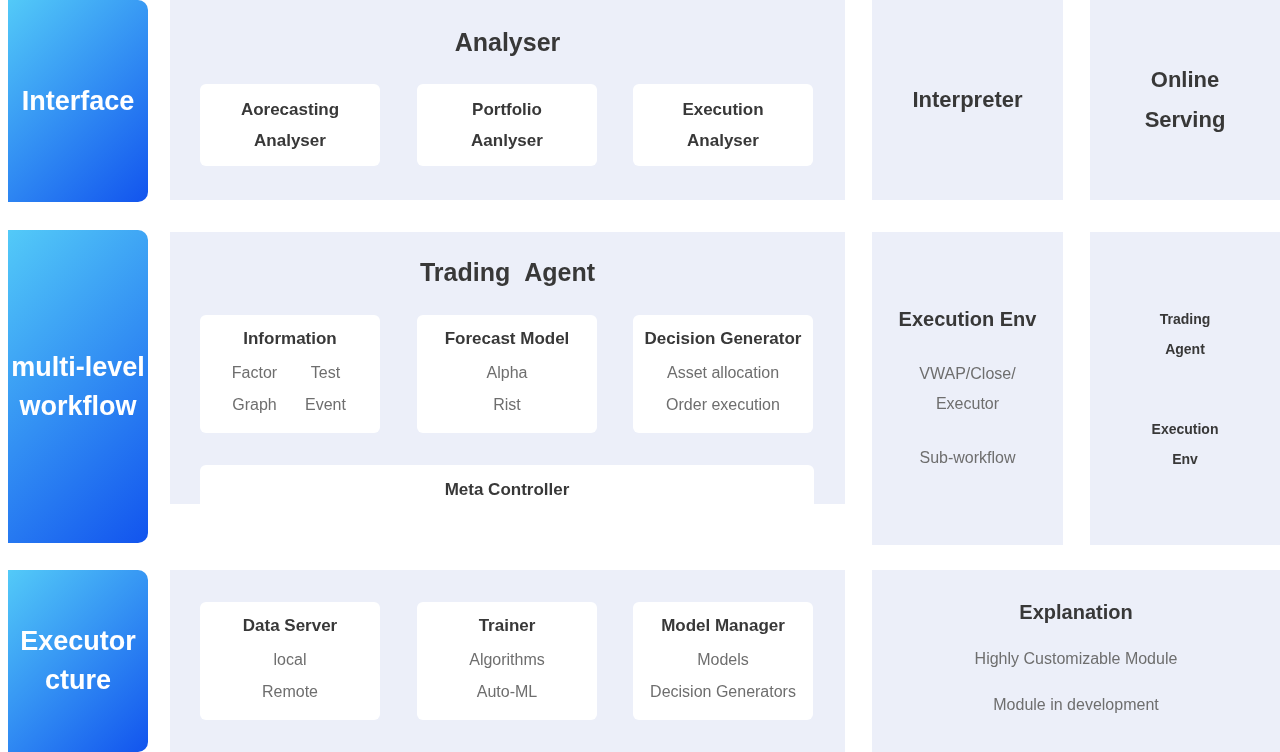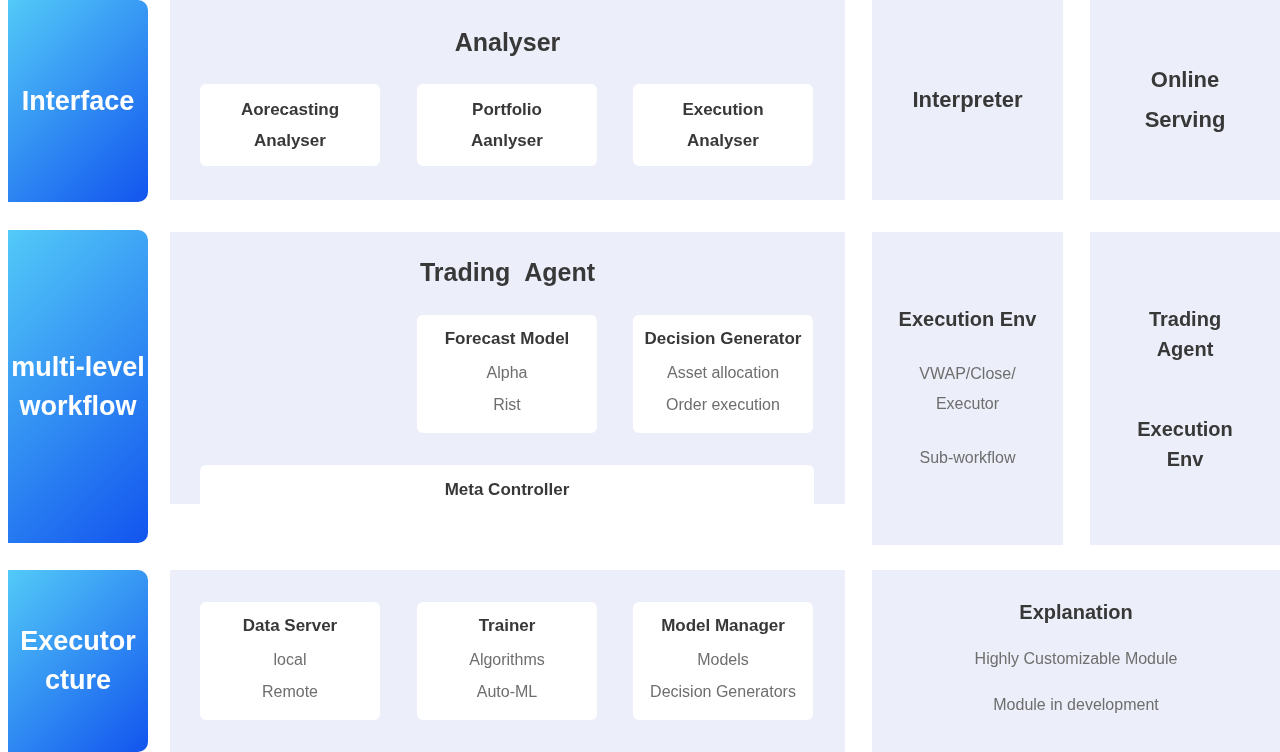--- a/index.html
+++ b/index.html
@@ -52,21 +52,21 @@
 
   .meta-bar{position:absolute;left:30px;top:233px;width:614px;height:50px;background:var(--card-bg);border-radius:6px;
     display:flex;align-items:center;justify-content:center;font-size:17px;font-weight:600;color:var(--dark);}
 
   
   .center-panel{display:flex;flex-direction:column;align-items:center;justify-content:center;text-align:center;}
   .big-lines{font-size:22px;font-weight:600;color:var(--dark);line-height:40px;}
   .mid-title{font-size:20px;font-weight:600;color:var(--dark);line-height:28px;margin-bottom:26px;}
   .mid-item{font-size:16px;color:var(--muted);line-height:30px;}
   .gap24{height:24px;}
-  .group{font-size:20px;font-weight:600;color:var(--dark);line-height:30px;}
+  .group{font-size:14px;font-weight:600;color:var(--dark);line-height:30px;}
   .gap50{height:50px;}
 
   
   #p-explain{display:flex;flex-direction:column;align-items:center;padding-top:28px;text-align:center;}
   .explain-title{font-size:20px;font-weight:600;color:var(--dark);line-height:28px;}
   .explain-item{font-size:16px;color:var(--muted);line-height:26px;margin-top:20px;}
 </style>
 </head>
 <body>
 
@@ -109,20 +109,29 @@
   <section class="panel center-panel" id="p-online">
     <div class="big-lines">
       <div>Online</div>
       <div>Serving</div>
     </div>
   </section>
 
   <section class="panel row2" id="p-trading">
     <h2 class="panel-title">Trading Agent</h2>
 
+    <div class="card pos1">
+      <span class="card-title">Information</span>
+      <div class="grid2">
+        <span class="card-item">Factor</span>
+        <span class="card-item">Test</span>
+        <span class="card-item">Graph</span>
+        <span class="card-item">Event</span>
+      </div>
+    </div>
 
     <div class="card pos2">
       <span class="card-title">Forecast Model</span>
       <div class="card-items">
         <div class="card-item">Alpha</div>
         <div class="card-item">Rist</div>
       </div>
     </div>
 
     <div class="card pos3">

